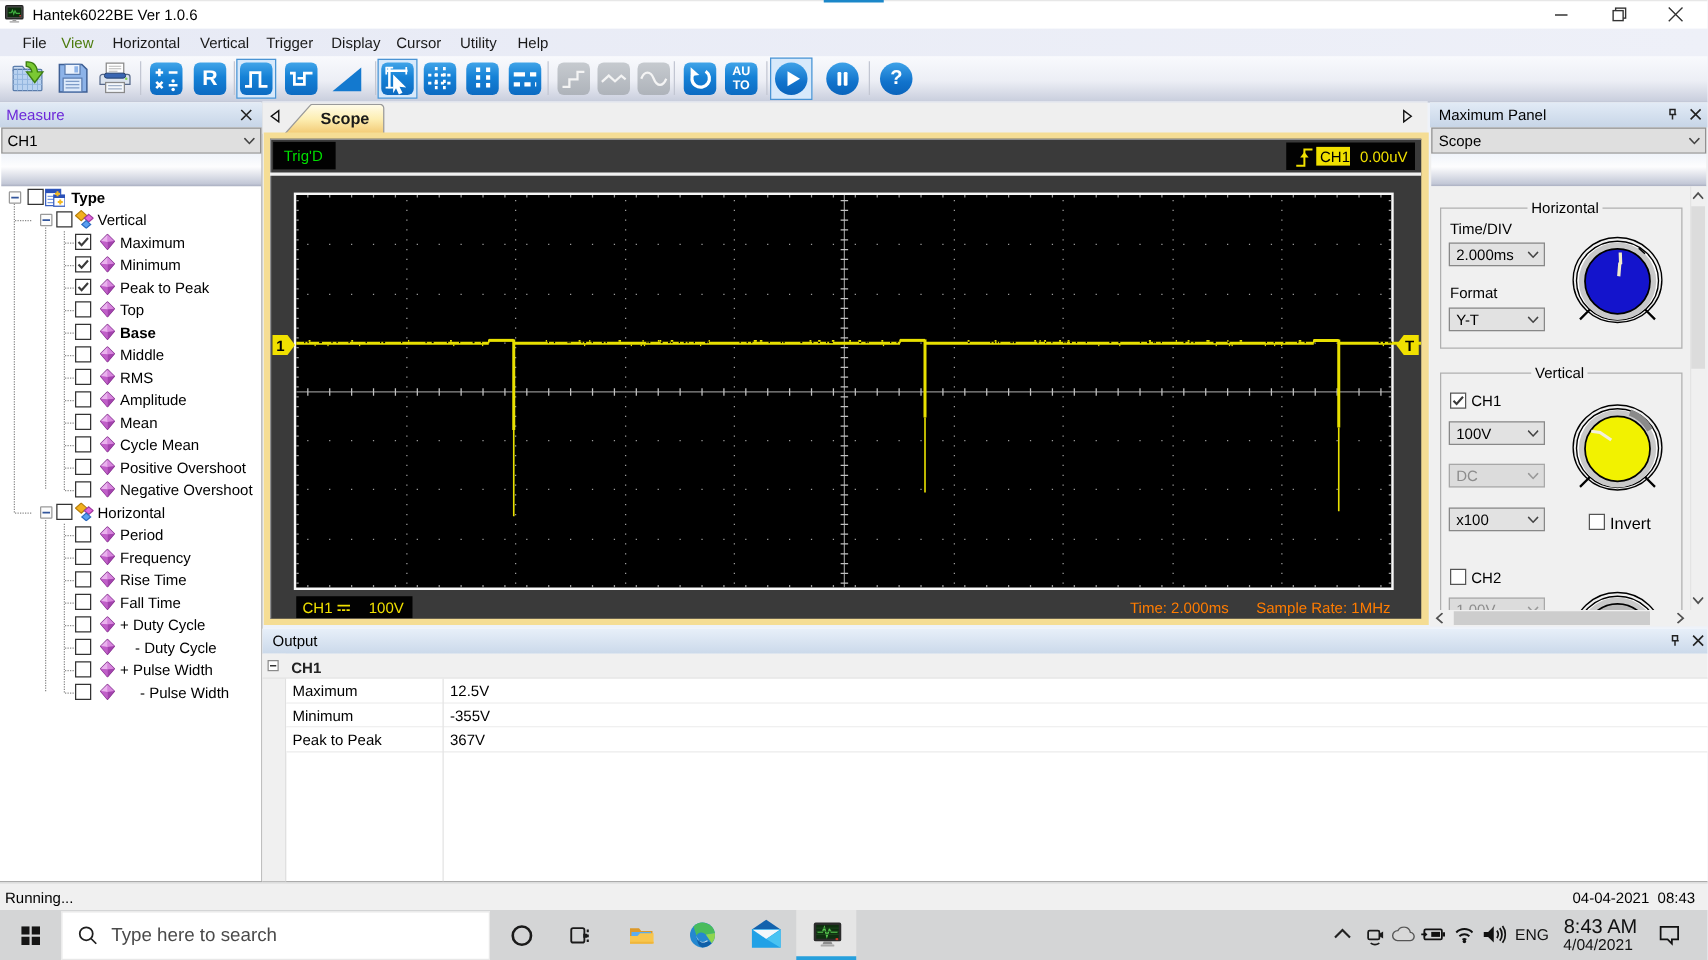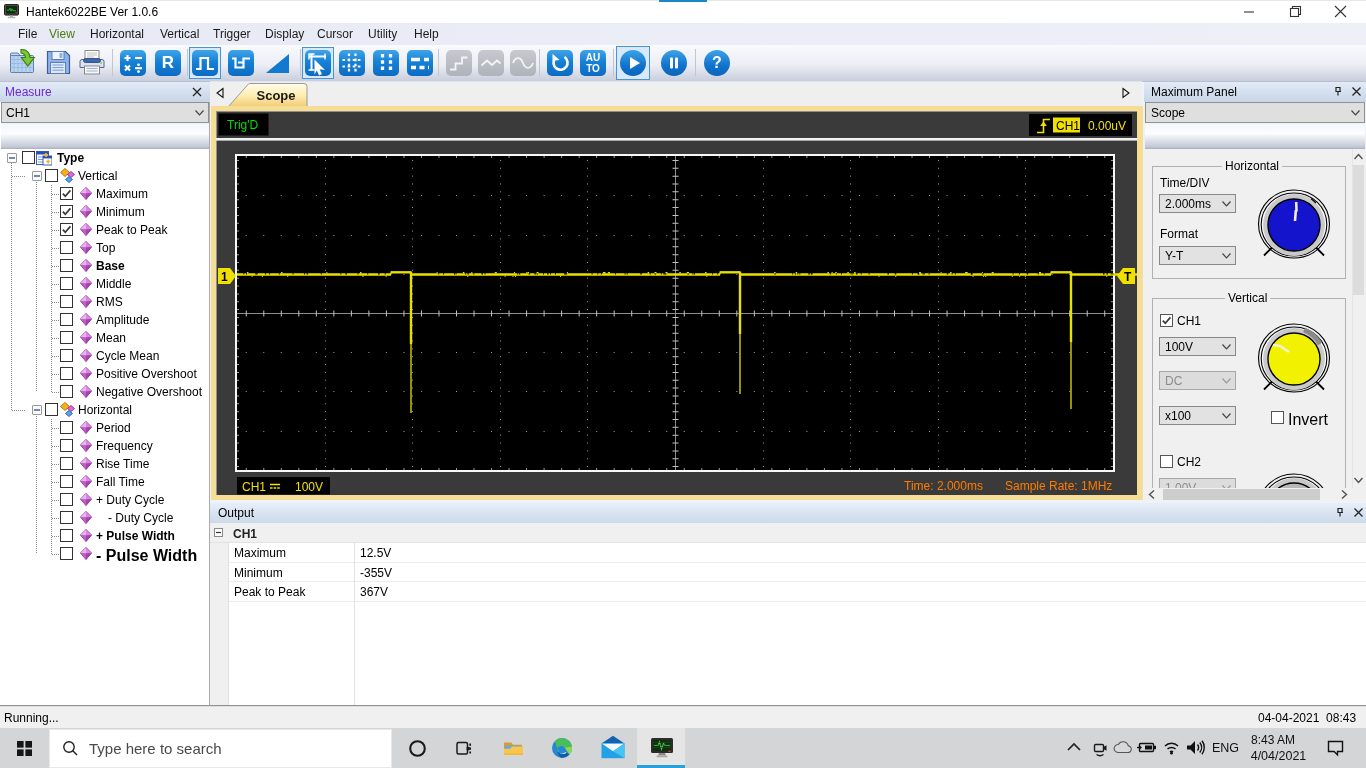--- a/index.html
+++ b/index.html
@@ -419,30 +419,30 @@
   </svg>
 <div class="a" style="left:108px;top:511px;white-space:nowrap;font-size:12px;font-weight:normal">- Duty Cycle</div>
 <div class="cbx" style="left:60px;top:529px;border-color:#333"></div>
 <svg class="a" style="left:80px;top:529px;" width="12" height="13" viewBox="0 0 12 13">
     <polygon points="6,0.5 11.5,6 6,12.5 0.5,6" fill="#c05ec8" stroke="#83308d" stroke-width="1"></polygon>
 <polygon points="6,0.5 11.5,6 6,6.5" fill="#d886de"></polygon>
 <polygon points="6,0.5 0.5,6 6,6.5" fill="#eab2ee"></polygon>
 <polygon points="6,6.5 11.5,6 6,12.5" fill="#a343ae"></polygon>
 <polygon points="6,6.5 0.5,6 6,12.5" fill="#c05ec8"></polygon>
   </svg>
-<div class="a" style="left:96px;top:529px;white-space:nowrap;font-size:12px;font-weight:bold">+ Pulse Width</div>
+<div class="a" style="left:96px;top:529px;white-space:nowrap;font-size:12px;font-weight:normal">+ Pulse Width</div>
 <div class="cbx" style="left:60px;top:547px;border-color:#333"></div>
 <svg class="a" style="left:80px;top:547px;" width="12" height="13" viewBox="0 0 12 13">
     <polygon points="6,0.5 11.5,6 6,12.5 0.5,6" fill="#c05ec8" stroke="#83308d" stroke-width="1"></polygon>
 <polygon points="6,0.5 11.5,6 6,6.5" fill="#d886de"></polygon>
 <polygon points="6,0.5 0.5,6 6,6.5" fill="#eab2ee"></polygon>
 <polygon points="6,6.5 11.5,6 6,12.5" fill="#a343ae"></polygon>
 <polygon points="6,6.5 0.5,6 6,12.5" fill="#c05ec8"></polygon>
   </svg>
-<div class="a" style="left:96px;top:547px;white-space:nowrap;font-size:16px;font-weight:bold">- Pulse Width</div>
+<div class="a" style="left:112px;top:547px;white-space:nowrap;font-size:12px;font-weight:normal">- Pulse Width</div>
 <div class="a" style="left:210px;top:81px;width:932px;height:26px;background:#efefef;border-top:1px solid #dfe3ee"></div>
 <svg class="a" style="left:214px;top:87px;" width="12" height="12" viewBox="0 0 12 12">
     <path d="M9,1.5 L3,6 L9,10.5 Z" fill="none" stroke="#111" stroke-width="1.1"></path>
   </svg>
 <svg class="a" style="left:1120px;top:87px;" width="12" height="12" viewBox="0 0 12 12">
     <path d="M3,1.5 L9,6 L3,10.5 Z" fill="none" stroke="#111" stroke-width="1.1"></path>
   </svg>
 <svg class="a" style="left:226px;top:83px" width="84" height="24" viewBox="0 0 84 24">
 <defs>
       <linearGradient id="tabg" x1="0" y1="0" x2="0" y2="1">
@@ -746,21 +746,21 @@
         <path d="M-20.5,22 l-9.5,9.5 M20.5,22 l9.5,9.5" stroke="#000" stroke-width="1.8"></path>
         <ellipse cx="0" cy="0" rx="35.5" ry="34" fill="none" stroke="#000" stroke-width="1.1"></ellipse>
         <ellipse cx="0" cy="0.5" rx="32.8" ry="31.5" fill="#fff" stroke="#000" stroke-width="1.1"></ellipse>
         <circle cx="0" cy="1" r="31" fill="#c9c9c9"></circle>
         <circle cx="0" cy="1" r="26" fill="#f2f200" stroke="#000" stroke-width="1.4"></circle>
         <path d="M10,-28 A30,30 0 0 1 26,-14" stroke="#8a8a8a" stroke-width="5" fill="none"></path>
         <path d="M-5,-6 L-14,-12 L-21,-13" stroke="#f4f0dc" stroke-width="2.6" fill="none"></path>
       </g>
     </svg>
 <div class="cbx" style="left:127px;top:262px"></div>
-<div class="a" style="left:144px;top:262px;white-space:nowrap;font-size:16px">Invert</div>
+<div class="a" style="left:144px;top:262px;white-space:nowrap;font-size:13px">Invert</div>
 <div class="cbx" style="left:16px;top:306px"></div>
 <div class="a" style="left:33px;top:306px;white-space:nowrap;font-size:12px">CH2</div>
 <div class="a" style="left:15px;top:329px;width:77px;height:19px;background:#dcdcdc;border:1px solid #a8a8a8"></div>
 <div class="a" style="left:21px;top:332px;white-space:nowrap;font-size:12px;color:#8c8c8c">1.00V</div>
 <svg class="a" style="left:78px;top:336px;" width="9" height="6" viewBox="0 0 9 6">
       <path d="M0.5,0.5 L4.5,4.8 L8.5,0.5" stroke="#999" stroke-width="1.2" fill="none"></path>
     </svg>
 <svg class="a" style="left:112px;top:321px;" width="76" height="76" viewBox="0 0 76 76">
       <g transform="translate(38,38)">
         <path d="M-20.5,22 l-9.5,9.5 M20.5,22 l9.5,9.5" stroke="#000" stroke-width="1.8"></path>
@@ -891,16 +891,16 @@
 <path d="M4.5,9 a5.8,5.8 0 0 1 8,0" stroke-width="1.5"></path>
       <path d="M7,11.8 a2.4,2.4 0 0 1 3,0" stroke-width="1.5"></path>
     </g>
 <circle cx="8.5" cy="13.2" r="1.4" fill="#111"></circle>
   </svg>
 <svg class="a" style="left:1186px;top:739px;" width="19" height="17" viewBox="0 0 19 17">
     <path d="M1,6.5 h3.5 l4.5,-4.5 v13 l-4.5,-4.5 h-3.5 z" fill="#111"></path>
 <path d="M11.5,5.5 a5,5 0 0 1 0,6 M13.8,3.5 a8,8 0 0 1 0,10 M16,1.8 a11,11 0 0 1 0,13.4" stroke="#111" stroke-width="1.4" fill="none"></path>
   </svg>
 <div class="a" style="left:1212px;top:741px;white-space:nowrap;font-size:12.5px;color:#111">ENG</div>
-<div class="a" style="left:1251px;top:733px;white-space:nowrap;font-size:12px;color:#111;width:55px;text-align:left">8:43 AM</div>
+<div class="a" style="left:1251px;top:733px;white-space:nowrap;font-size:16px;color:#111;width:55px;text-align:left">8:43 AM</div>
 <div class="a" style="left:1246px;top:749px;white-space:nowrap;font-size:12.5px;color:#111;width:65px;text-align:center">4/04/2021</div>
 <svg class="a" style="left:1327px;top:740px;" width="17" height="17" viewBox="0 0 17 17">
     <path d="M1.5,1.5 h14 v10 h-5 l0,3.4 -3.4,-3.4 h-5.6 z" fill="#d7d8d9" stroke="#111" stroke-width="1.4"></path>
   </svg>
 </body></html>

